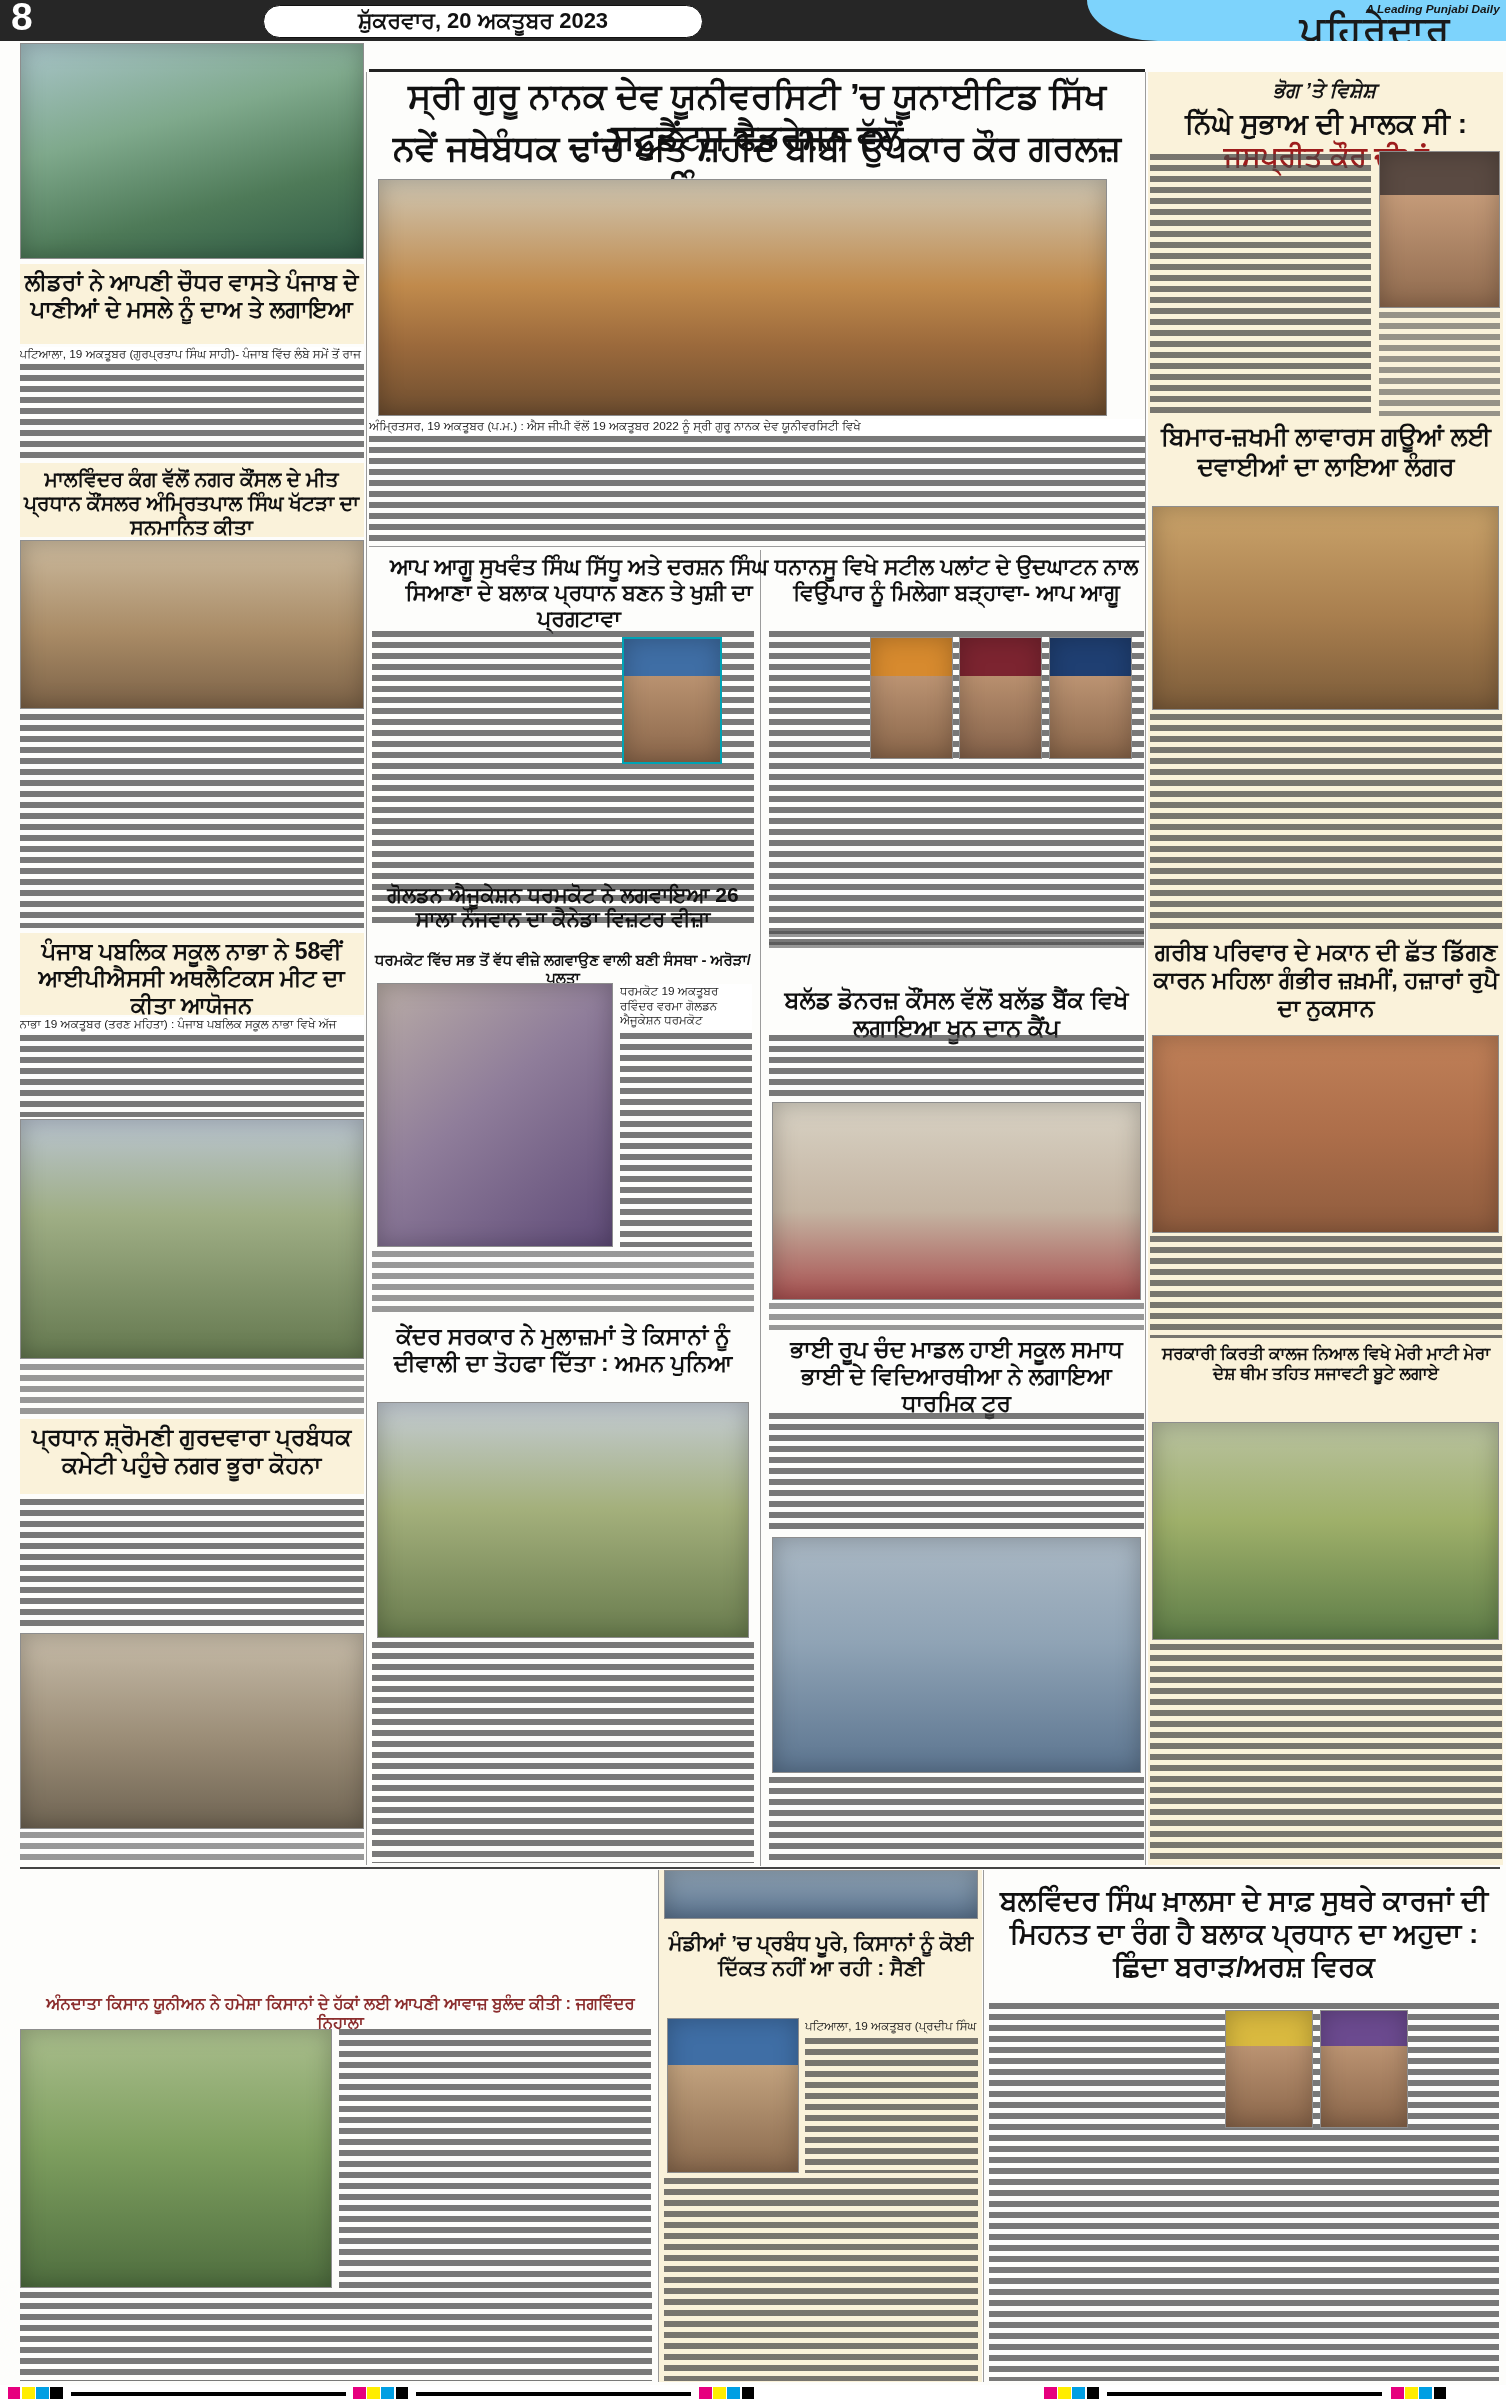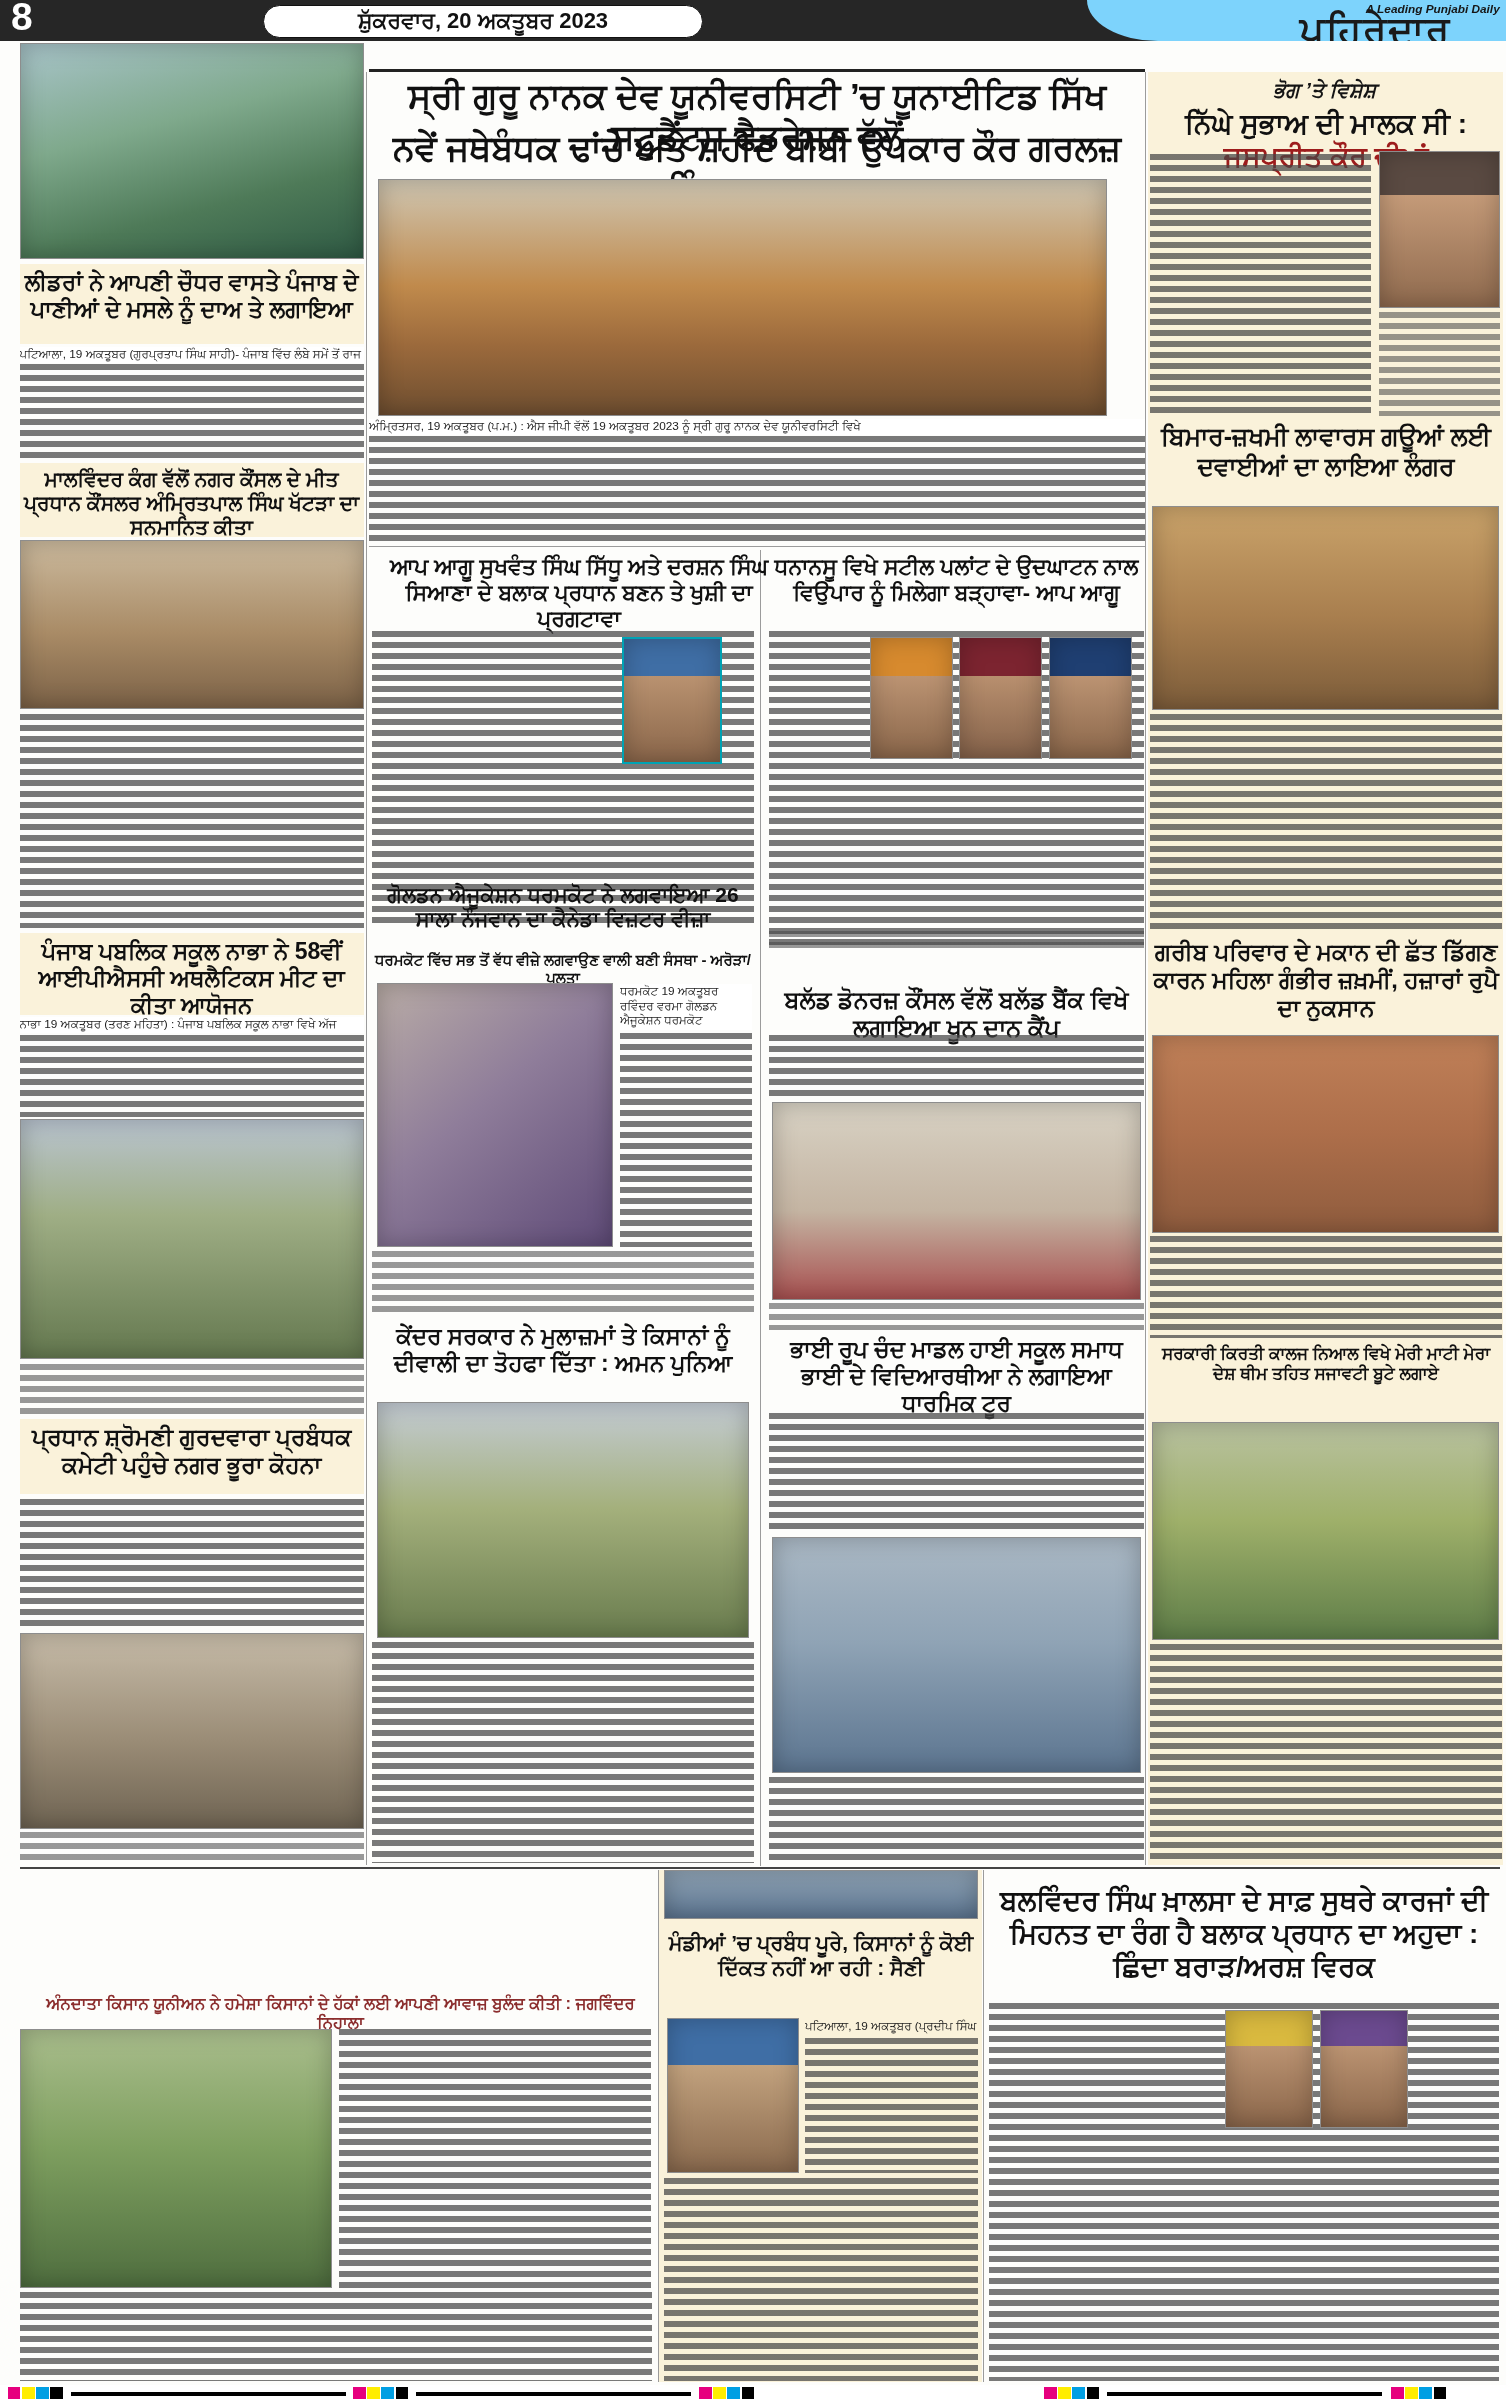--- a/index.html
+++ b/index.html
@@ -61,21 +61,21 @@
   <div class="abs sim lite" style="left:19.6px;top:1364px;width:344px;height:53px;"></div>
 
   <div class="abs hl cream" style="left:19.6px;top:1419px;width:344px;height:75px;font-size:23.6px;padding:4.7px 1.6px;">ਪ੍ਰਧਾਨ ਸ਼੍ਰੋਮਣੀ ਗੁਰਦਵਾਰਾ ਪ੍ਰਬੰਧਕ ਕਮੇਟੀ ਪਹੁੰਚੇ ਨਗਰ ਭੂਰਾ ਕੋਹਨਾ</div>
   <div class="abs sim" style="left:19.6px;top:1499px;width:344px;height:130px;"></div>
   <div class="abs photo" style="left:19.6px;top:1633px;width:344px;height:196px;background:linear-gradient(180deg,#c6bba8 0%,#9a8c76 55%,#6f6453 100%);"></div>
   <div class="abs sim lite" style="left:19.6px;top:1832px;width:344px;height:33px;"></div>
 
   <div class="abs hl" style="left:369px;top:75px;width:776px;font-size:35px;">ਸ੍ਰੀ ਗੁਰੂ ਨਾਨਕ ਦੇਵ ਯੂਨੀਵਰਸਿਟੀ ’ਚ ਯੂਨਾਈਟਿਡ ਸਿੱਖ ਸਟੂਡੈਂਟਸ ਫੈਡਰੇਸ਼ਨ ਵੱਲੋਂ</div>
   <div class="abs hl" style="left:369px;top:127px;width:776px;font-size:35px;">ਨਵੇਂ ਜਥੇਬੰਧਕ ਢਾਂਚੇ ਅਤੇ ਸ਼ਹੀਦ ਬੀਬੀ ਉਪਕਾਰ ਕੌਰ ਗਰਲਜ਼ ਵਿੰਗ ਦਾ ਗਠਨ</div>
   <div class="abs photo" style="left:378px;top:179px;width:729px;height:237px;background:linear-gradient(180deg,#cfc6b2 0%,#c08a4c 45%,#9c6a3c 70%,#6e4e30 100%);"></div>
-  <div class="abs dateline" style="left:369px;top:419px;width:776px;height:15.7px;overflow:hidden;">ਅੰਮ੍ਰਿਤਸਰ, 19 ਅਕਤੂਬਰ (ਪ.ਮ.) : ਐਸ ਜੀਪੀ ਵੱਲੋਂ 19 ਅਕਤੂਬਰ 2023 ਨੂੰ ਸ੍ਰੀ ਗੁਰੂ ਨਾਨਕ ਦੇਵ ਯੂਨੀਵਰਸਿਟੀ ਵਿਖੇ</div>
+  <div class="abs dateline" style="left:369px;top:419px;width:776px;height:15.7px;overflow:hidden;">ਅੰਮ੍ਰਿਤਸਰ, 19 ਅਕਤੂਬਰ (ਪ.ਮ.) : ਐਸ ਜੀਪੀ ਵੱਲੋਂ 19 ਅਕਤੂਬਰ 2022 ਨੂੰ ਸ੍ਰੀ ਗੁਰੂ ਨਾਨਕ ਦੇਵ ਯੂਨੀਵਰਸਿਟੀ ਵਿਖੇ</div>
   <div class="abs sim" style="left:369px;top:436px;width:776px;height:107px;"></div>
   <div class="abs" style="left:369px;top:546px;width:776px;height:0.8px;background:#9b9b9b;"></div>
 
   <div class="abs hl" style="left:388px;top:551px;width:382px;height:75px;font-size:22px;padding:3.1px 1.6px;">ਆਪ ਆਗੂ ਸੁਖਵੰਤ ਸਿੰਘ ਸਿੱਧੂ ਅਤੇ ਦਰਸ਼ਨ ਸਿੰਘ ਸਿਆਣਾ ਦੇ ਬਲਾਕ ਪ੍ਰਧਾਨ ਬਣਨ ਤੇ ਖੁਸ਼ੀ ਦਾ ਪ੍ਰਗਟਾਵਾ</div>
   <div class="abs sim" style="left:372px;top:631px;width:382px;height:292px;"></div>
   <div class="abs photo" style="left:622px;top:637px;width:100px;height:127px;border:2.4px solid #00a3b4;background:linear-gradient(180deg,#3f6ea5 0%,#3f6ea5 30%,#b99270 30%,#8a664a 100%);"></div>
 
   <div class="abs hl" style="left:769px;top:551px;width:375px;height:75px;font-size:22px;padding:3.1px 1.6px;">ਧਨਾਨਸੂ ਵਿਖੇ ਸਟੀਲ ਪਲਾਂਟ ਦੇ ਉਦਘਾਟਨ ਨਾਲ ਵਿਉਪਾਰ ਨੂੰ ਮਿਲੇਗਾ ਬੜ੍ਹਾਵਾ- ਆਪ ਆਗੂ</div>
   <div class="abs sim" style="left:769px;top:631px;width:375px;height:317px;"></div>
   <div class="abs photo" style="left:870px;top:637px;width:83px;height:122px;background:linear-gradient(180deg,#d78a2e 0%,#d78a2e 32%,#bb9372 32%,#8a664a 100%);"></div>

